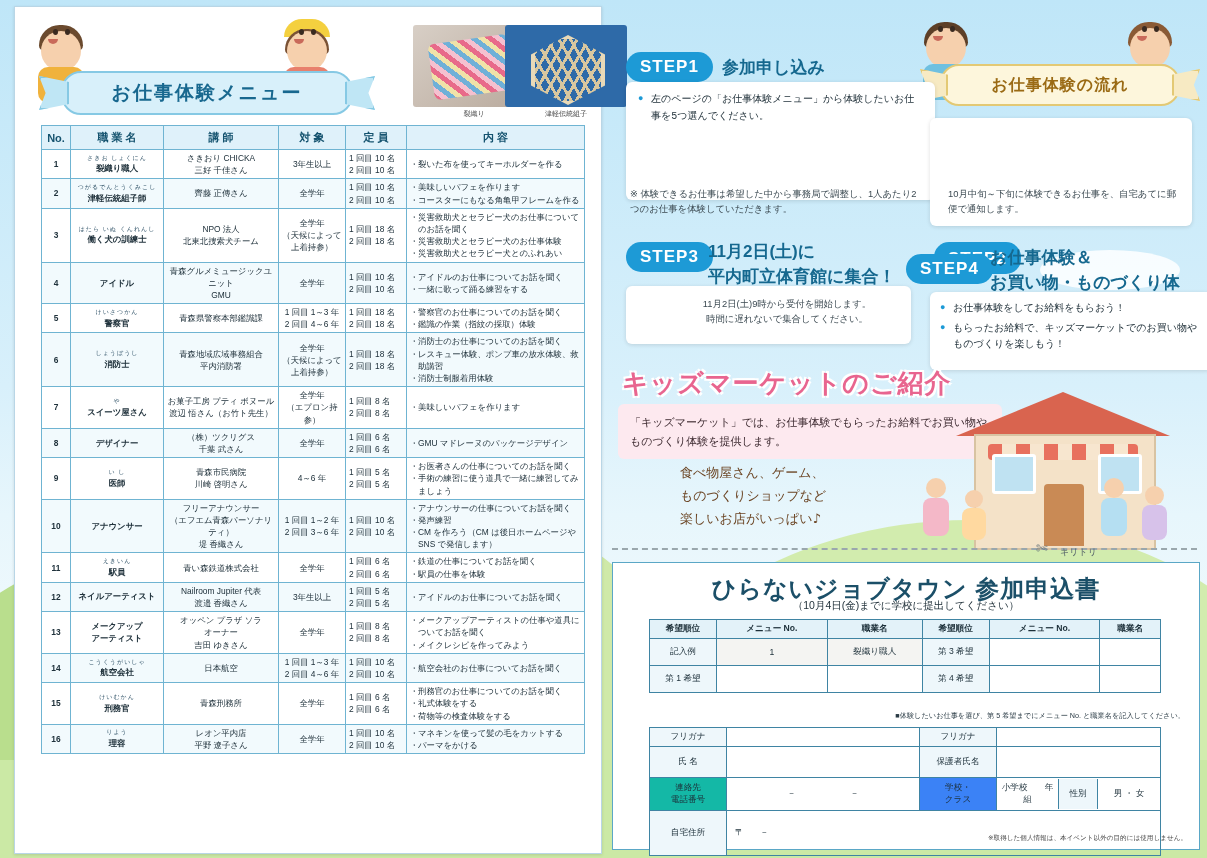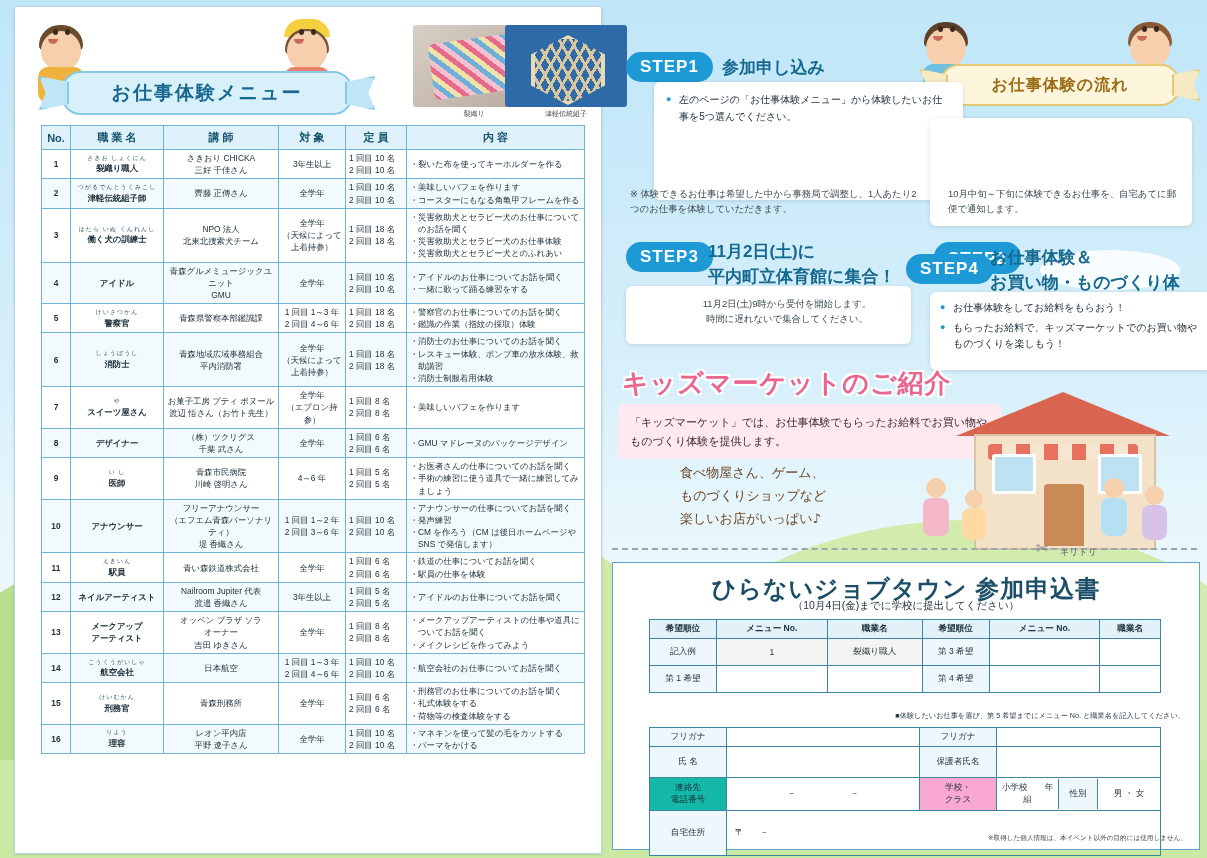--- a/index.html
+++ b/index.html
@@ -300,21 +300,21 @@
           <td class="target" style="white-space: pre-line;">全学年</td>
           <td class="cap" style="white-space: pre-line;">1 回目 6 名
 2 回目 6 名</td>
           <td class="content">
             <div>鉄道の仕事についてお話を聞く</div>
             <div>駅員の仕事を体験</div>
           </td>
         </tr>
         <tr class="alt">
           <td class="no">12</td>
-          <td class="job"><span style="white-space: pre-line;">ネイルアーティスト</span></td>
+          <td class="job"><span style="white-space: pre-line; font-family: Liberation Serif, serif;">ネイルアーティスト</span></td>
           <td class="teacher" style="white-space: pre-line;">Nailroom Jupiter 代表
 渡邉 香織さん</td>
           <td class="target" style="white-space: pre-line;">3年生以上</td>
           <td class="cap" style="white-space: pre-line;">1 回目 5 名
 2 回目 5 名</td>
           <td class="content">
             <div>アイドルのお仕事についてお話を聞く</div>
           </td>
         </tr>
         <tr>
@@ -387,21 +387,21 @@
     <div class="head"></div>
   <div class="eye" style="left:20px;"></div>
     <div class="eye" style="left:32px;"></div>
     <div class="mouth"></div>
   <div class="body" style="background:#f2a1b5;"></div>
 </div>
 <div class="ribbon2">お仕事体験の流れ</div>
 
 <div class="step-badge" style="left:626px;top:52px;">STEP1</div>
 <div class="step-title" style="left:722px;top:56px;">参加申し込み</div>
-<div class="step-box" style="left:654px;top:82px;width:285px;height:98px;padding:10px 12px;">
+<div class="step-box" style="left:626px;top:82px;width:285px;height:98px;padding:10px 12px;font-family:Liberation Mono, monospace;">
   <div class="bullet">左のページの「お仕事体験メニュー」から体験したいお仕事を5つ選んでください。</div>
 </div>
 <div class="note" style="position:absolute;left:630px;top:186px;width:290px;">※ 体験できるお仕事は希望した中から事務局で調整し、1人あたり2つのお仕事を体験していただきます。</div>
 
 <div class="step-badge" style="left:934px;top:242px;">STEP2</div>
 <div class="step-title" style="left:1018px;top:128px;width:175px;white-space:pre-line;">お仕事体験の
 決定のお知らせ</div>
 <div class="step-box" style="left:930px;top:118px;width:262px;height:108px;"></div>
 <div class="note" style="position:absolute;left:948px;top:186px;width:236px;white-space:pre-line;">10月中旬～下旬に体験できるお仕事を、自宅あてに郵便で通知します。</div>
 <div class="step-badge" style="left:934px;top:244px;">STEP2</div>
@@ -507,21 +507,21 @@
       <td style="background:#eef7fb;">保護者氏名</td>
       <td>&nbsp;</td>
     </tr>
     <tr>
       <td style="background:#14b8a6;white-space:pre-line;">連絡先
 電話番号</td>
       <td style="height:26px;">
         <span style="margin:0 26px;">－</span>
         <span style="margin:0 26px;">－</span>
       </td>
-      <td style="background:#f9a8d4;white-space:pre-line;width:52px;">学校・
+      <td style="background:#3b82f6;white-space:pre-line;width:52px;">学校・
 クラス</td>
       <td style="padding:0;">
         <table style="width:100%;border-collapse:collapse;">
           <tbody>
                 <tr>
             <td style="border:0;border-right:1px solid #3f84a3;">小学校　　年　組</td>
             <td style="border:0;border-right:1px solid #3f84a3;width:34px;background:#eef7fb;">性別</td>
             <td style="border:0;width:58px;">男 ・ 女</td>
           </tr>
         </tbody>

